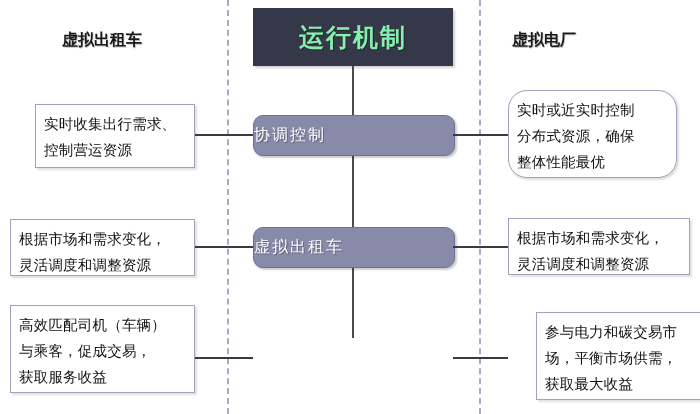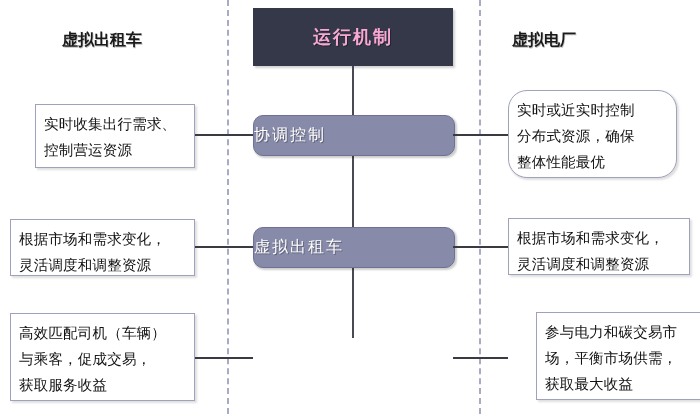--- a/index.html
+++ b/index.html
@@ -38,22 +38,22 @@
     top: 8px;
     width: 200px;
     height: 58px;
     background: #343848;
     display: flex;
     align-items: center;
     justify-content: center;
     box-shadow: 2px 2px 2px rgba(0,0,0,0.18);
   }
   .title-block span {
-    color: #f9a8d4;
-    font-size: 18px;
+    color: #86efac;
+    font-size: 25px;
     font-weight: 700;
     letter-spacing: 2px;
     text-shadow: 1px 1px 0 rgba(0,0,0,0.35);
   }
 
   
   .col-heading {
     position: absolute;
     font-size: 16px;
     font-weight: 700;
@@ -164,21 +164,21 @@
   <div class="stage-box" style="top:227px;">
     <span>虚拟出租车</span>
   </div>
 
   <div class="hconn" style="left:453px; top:246px; width:55px;"></div>
   <div class="desc-box" style="left:508px; top:218px; width:182px; height:57px;">
     <p>根据市场和需求变化，
 灵活调度和调整资源</p>
   </div>
 
-  <div class="desc-box" style="left:10px; top:313px; width:185px; height:88px;">
+  <div class="desc-box" style="left:10px; top:305px; width:185px; height:88px;">
     <p>高效匹配司机（车辆）
 与乘客，促成交易，
 获取服务收益</p>
   </div>
   <div class="hconn" style="left:195px; top:357px; width:58px;"></div>
 
 
   <div class="hconn" style="left:453px; top:357px; width:55px;"></div>
   <div class="desc-box" style="left:508px; top:312px; width:182px; height:88px;margin-left:28px;">
     <p>参与电力和碳交易市

